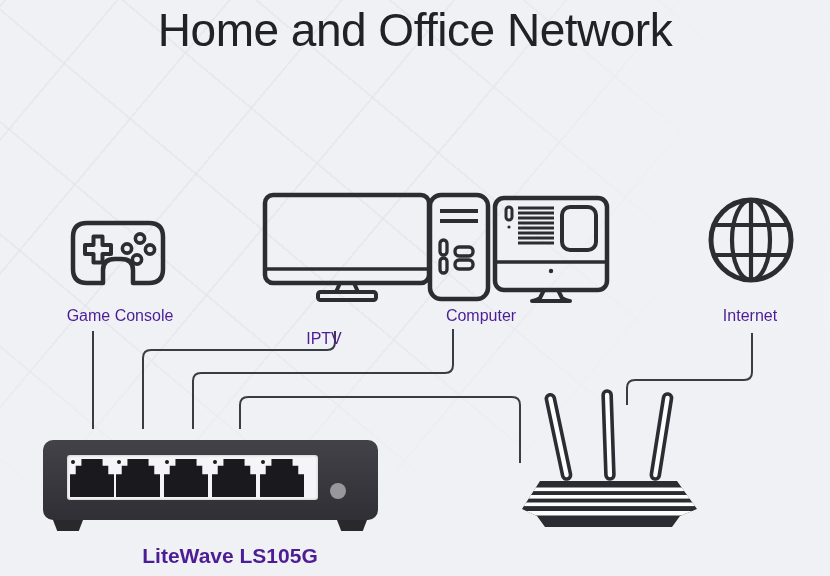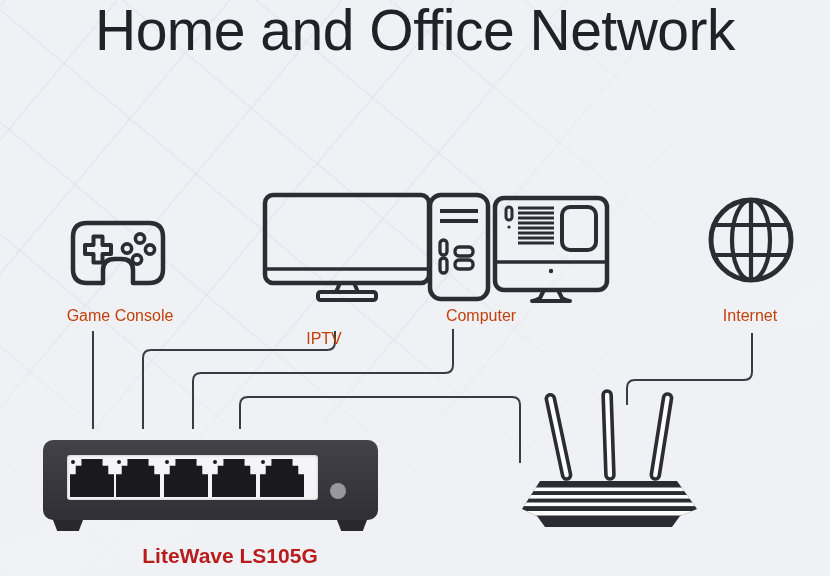--- a/index.html
+++ b/index.html
@@ -22,27 +22,27 @@
       linear-gradient(100deg, rgba(240,241,244,0) 50%, rgba(240,241,244,.95) 78%),
       linear-gradient(180deg, rgba(240,241,244,0) 55%, rgba(240,241,244,.9) 85%);
   }
   .glare{position:absolute; background:#fbfcfd; filter:blur(16px); pointer-events:none;}
   .glare-right{left:700px; top:230px; width:320px; height:90px; transform:rotate(-35deg); opacity:.85;}
   .glare-topright{left:760px; top:40px; width:220px; height:60px; transform:rotate(-35deg); opacity:.6;}
   .glare-bottomleft{left:-60px; top:500px; width:280px; height:90px; transform:rotate(-22deg); opacity:.5;}
 
   .title{
     position:absolute; left:0; top:4px; width:830px; text-align:center;
-    font-size:57px; line-height:52px; font-weight:200; letter-spacing:-.5px;
+    font-size:46px; line-height:52px; font-weight:200; letter-spacing:-.5px;
     color:#212227; margin:0;
   }
 
   .dev-label{
     position:absolute; top:306px; height:20px; line-height:20px;
-    text-align:center; font-size:16px; color:#c2410c;
+    text-align:center; font-size:16px; color:#4c1d95;
   }
   .lbl-game-console{left:40px;  width:160px;}
   .lbl-iptv        {left:264px; width:120px;margin-top:23px;}
   .lbl-computer    {left:421px; width:120px;}
   .lbl-internet    {left:690px; width:120px;}
 
   .icon{position:absolute;}
   .icon svg{display:block;}
 
   .wires{position:absolute; left:0; top:0;}
@@ -78,21 +78,21 @@
     background:#98979c; border-radius:50%;
   }
   .switch .foot{
     position:absolute; top:80px; width:30px; height:11px; background:#29282d;
     clip-path:polygon(0 0,100% 0,86% 100%,14% 100%);
   }
   .foot-l{left:10px;} .foot-r{left:294px;}
 
   .switch-label{
     position:absolute; left:100px; top:544px; width:260px; text-align:center;
-    font-size:21px; font-weight:600; color:#b91c1c;
+    font-size:21px; font-weight:600; color:#4c1d95;
   }
 </style>
 </head>
 <body>
 
 <div class="stage">
 
   <div class="bg-pattern"></div>
   <div class="glare glare-right"></div>
   <div class="glare glare-topright"></div>

